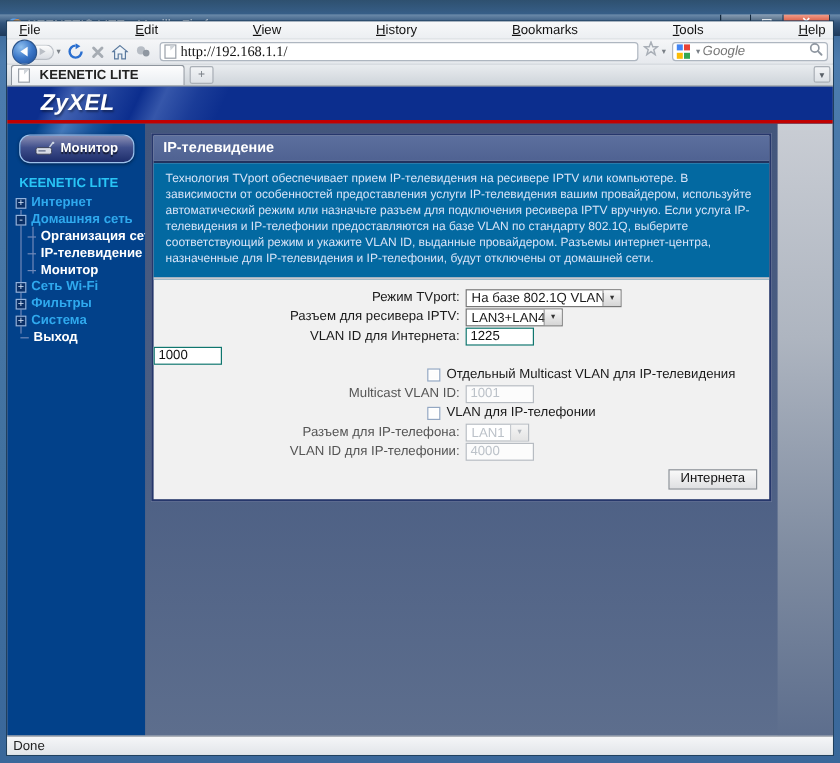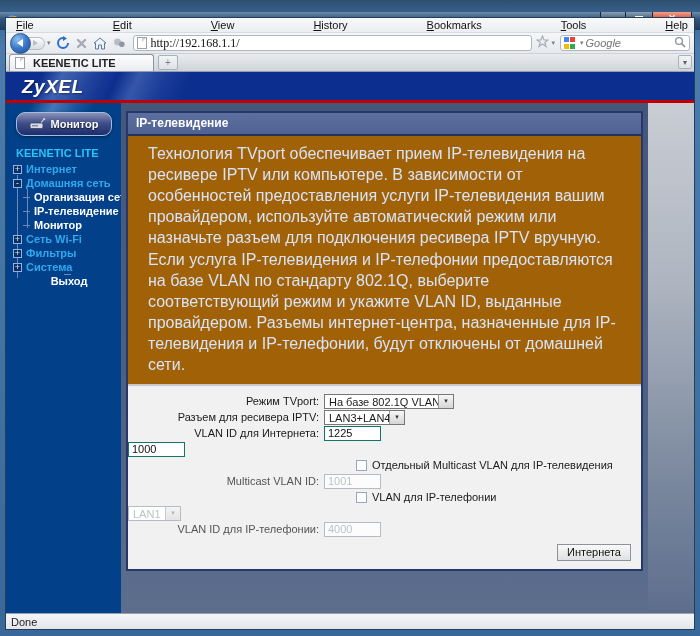--- a/index.html
+++ b/index.html
@@ -66,21 +66,21 @@
   .newtab-btn { width:20px; height:15px; margin-left:4px; margin-bottom:1px; border:1px solid #aab0b7; border-radius:2px;
     background:linear-gradient(#f2f4f6,#dde1e6); color:#7a8087; font-size:10px; display:flex; align-items:center; justify-content:center; }
   .alltabs-btn { position:absolute; right:2px; bottom:2px; width:14px; height:14px; color:#5a6068; font-size:8px;
     display:flex; align-items:center; justify-content:center; border:1px solid #aab0b7; border-radius:2px; background:linear-gradient(#f2f4f6,#dde1e6);}
   
   .viewport { flex:1; display:flex; flex-direction:column; overflow:hidden; background:#4a5d82; }
   .banner { height:28px; background:#0c2e8e; position:relative; overflow:hidden; flex:0 0 auto;}
   .banner::before { content:""; position:absolute; left:0; top:-10px; width:320px; height:60px;
     background:linear-gradient(115deg, transparent 12%, rgba(150,180,235,.38) 18%, rgba(150,180,235,.12) 28%,
       transparent 34%, rgba(150,180,235,.30) 40%, rgba(150,180,235,.10) 48%, transparent 55%); }
-  .logo { position:absolute; left:16px; top:4px; color:#fff; font-size:19px; font-weight:bold; font-style:italic;
+  .logo { position:absolute; left:28px; top:4px; color:#fff; font-size:19px; font-weight:bold; font-style:italic;
     letter-spacing:.5px; text-shadow:1px 1px 2px #0006; }
   .redline { height:3px; background:#c00000; flex:0 0 auto; }
   .pagebody { flex:1; display:flex; overflow:hidden; }
   
   .sidebar { width:115px; background:#02418a; position:relative; flex:0 0 auto; padding-top:9px; overflow:hidden;}
   .sidebar::before { content:""; position:absolute; left:-10px; top:-14px; width:150px; height:46px;
     background:linear-gradient(115deg, transparent 25%, rgba(120,165,225,.55) 38%, rgba(120,165,225,.18) 52%, transparent 62%); }
   .monitor-btn { position:relative; margin:0 auto; width:96px; height:24px; border:1px solid #9cc0ea; border-radius:9px;
     background:linear-gradient(180deg,#8e91b5 0%,#41508c 45%,#1d2d6b 100%); display:flex; align-items:center; justify-content:center;
     box-shadow:0 1px 3px #0007; }
@@ -89,32 +89,32 @@
   .tree .vline { position:absolute; border-left:1px solid #6f89ba; width:0; }
   .vline-main { left:11px; top:30px; height:103px; }
   .vline-sub { left:21px; top:44px; height:39px; }
   .t-root { color:#29c5f6; padding:2px 0 3px 10px; white-space:nowrap; position:relative; }
   .t-row { display:flex; align-items:center; height:14px; position:relative; white-space:nowrap; }
   .t-box { width:9px; height:9px; border:1px solid #93b3de; background:#0a2f66; color:#d6e6fa; font-size:9px; line-height:7px;
     text-align:center; font-weight:normal; margin:0 4px 0 7px; flex:0 0 auto; }
   .t-top { color:#2fa9ee; }
   .t-child { margin-left:17px; color:#fff; }
   .t-tick { width:7px; height:1px; background:#6f89ba; margin-right:4px; flex:0 0 auto; }
-  .t-exit { margin-left:11px; color:#fff;flex-direction:column; }
+  .t-exit { margin-left:11px; color:#fff; }
   
   .main { flex:1; position:relative; background:linear-gradient(180deg,#43567c 0%,#4c5f84 55%,#5d6e8d 100%); overflow:hidden;}
   .gray-strip { position:absolute; top:0; right:0; bottom:0; width:46px;
     background:linear-gradient(180deg,#c9cdd4 0%,#aeb5c0 35%,#7f8ca1 70%,#5d6e8d 100%); }
   .content-box { position:absolute; left:5px; top:8px; width:517px; border:2px solid #26376b; background:#f1f1f1; }
   .cb-header { background:linear-gradient(#5c6f9e,#4f6292); color:#fff; font-size:12px; font-weight:bold;
     padding:3px 8px 4px; border-bottom:2px solid #22335f; }
-  .cb-desc { background:#a16207; color:#d7e3f7; font-size:16px; line-height:1.32; padding:7px 20px 9px; border-bottom:2px solid #c8c8cc;}
+  .cb-desc { background:#0369a1; color:#d7e3f7; font-size:10px; line-height:1.32; padding:7px 10px 9px; border-bottom:2px solid #c8c8cc;}
   .cb-form { padding:8px 8px 8px 0; font-size:11px; color:#1a1a1a; }
   .frow { display:flex; align-items:center; height:14px; margin-bottom:2px; }
-  .flabel { width:196px; text-align:right; padding-right:5px; flex:0 0 auto; }
+  .flabel { width:260px; text-align:right; padding-right:5px; flex:0 0 auto; }
   .flabel.dis { color:#555; }
   .chk-row { margin-left:228px; display:flex; align-items:center; height:14px; margin-bottom:2px; }
   .checkbox { width:11px; height:11px; border:1px solid #93a7c2; background:#fdfdfd; margin-right:5px; flex:0 0 auto;
     box-shadow:inset 0 0 0 1px #fff; }
   .tinput { height:15px; border:1px solid #0f766e; background:#fff; font-size:11px; padding:0 3px; width:57px;
     font-family:"Liberation Sans",sans-serif; color:#111; }
   .tinput:disabled, .tinput.dis { border-color:#b7bcc2; color:#bcc2c9; background:#fcfcfc; }
   .sel { display:inline-flex; height:15px; border:1px solid #777; background:#fff; align-items:stretch; }
   .sel .sel-txt { font-size:11px; padding:1px 4px 0; white-space:nowrap; }
   .sel .sel-arrow { width:15px; border-left:1px solid #999; background:linear-gradient(#f7f7f7,#d5d5d5);
@@ -330,20 +330,21 @@
               </div>
               <div class="frow">
                 <span class="flabel dis">Multicast VLAN ID:</span>
                 <input class="tinput dis" disabled="" value="1001" style="">
               </div>
               <div class="chk-row">
                 <span class="checkbox"></span>
                 <span>VLAN для IP-телефонии</span>
               </div>
               <div class="frow">
+                <span class="flabel dis">Разъем для IP-телефона:</span>
                 <span class="sel dis">
                   <span class="sel-txt w-voip">LAN1</span>
                   <span class="sel-arrow">▾</span>
                 </span>
               </div>
               <div class="frow">
                 <span class="flabel dis">VLAN ID для IP-телефонии:</span>
                 <input class="tinput dis" disabled="" value="4000" style="">
               </div>
               <div class="apply-row">

